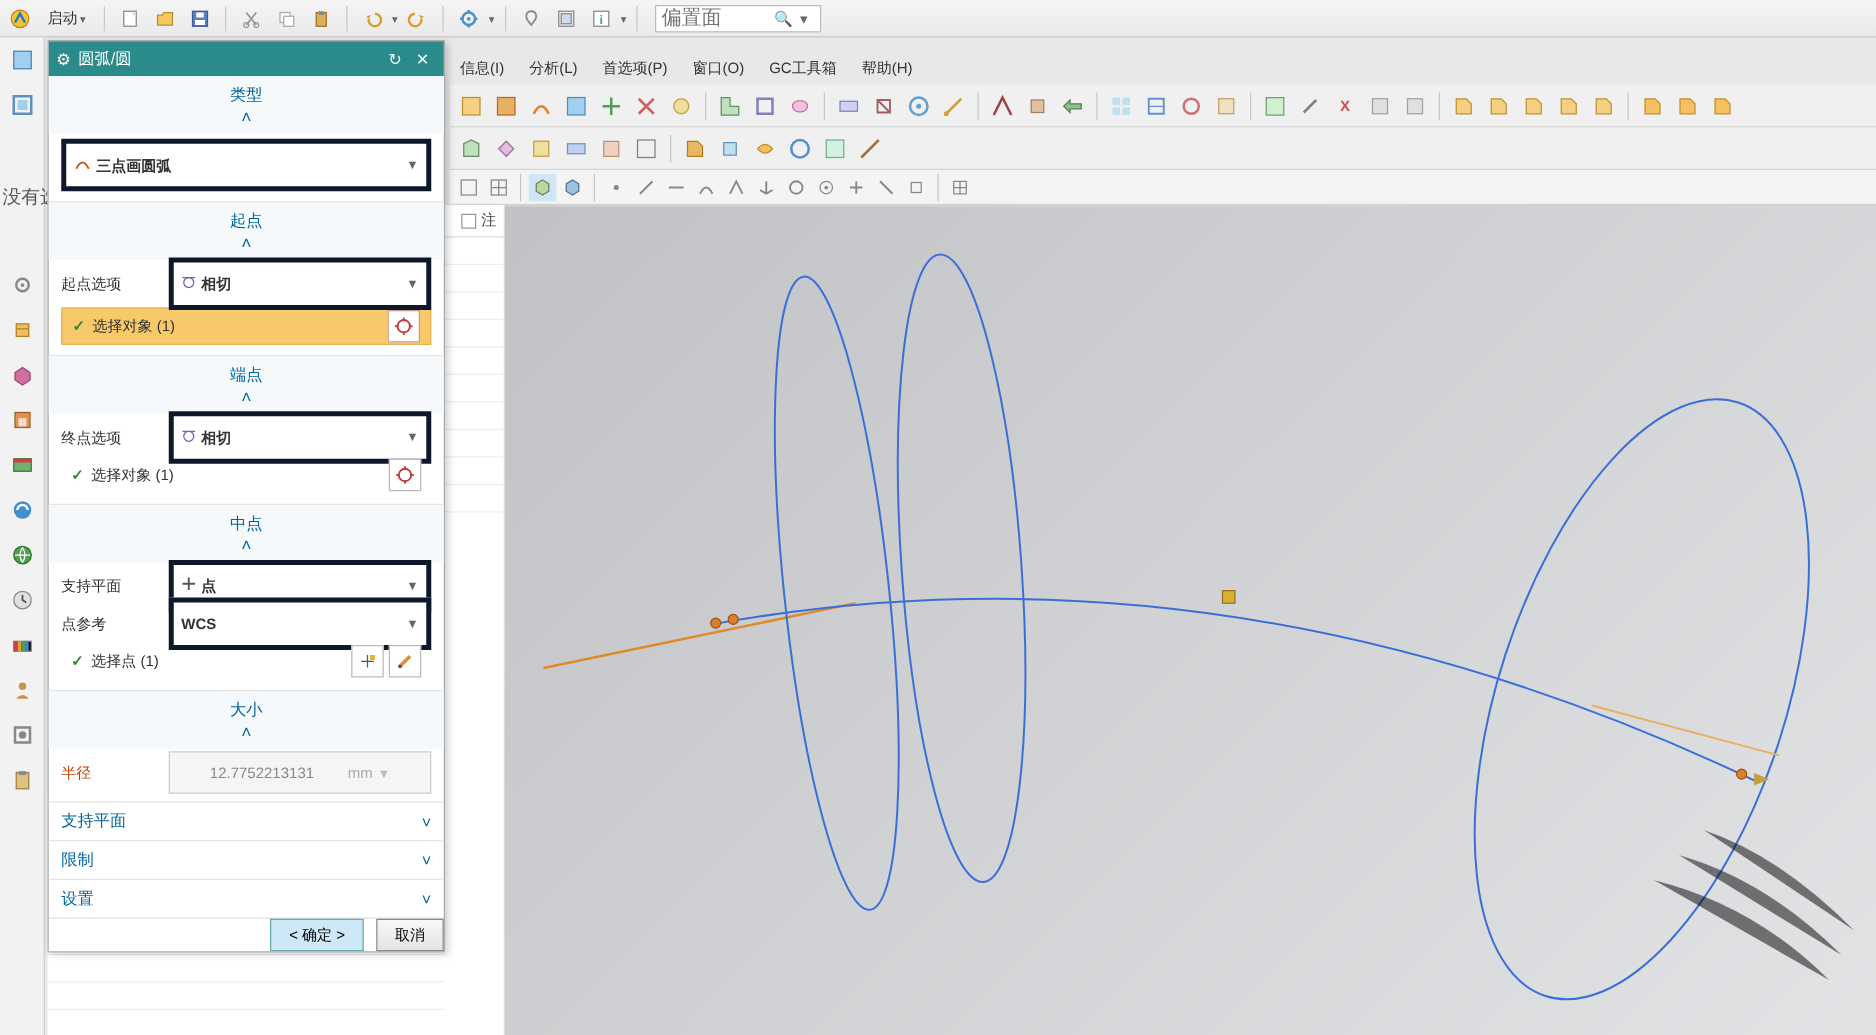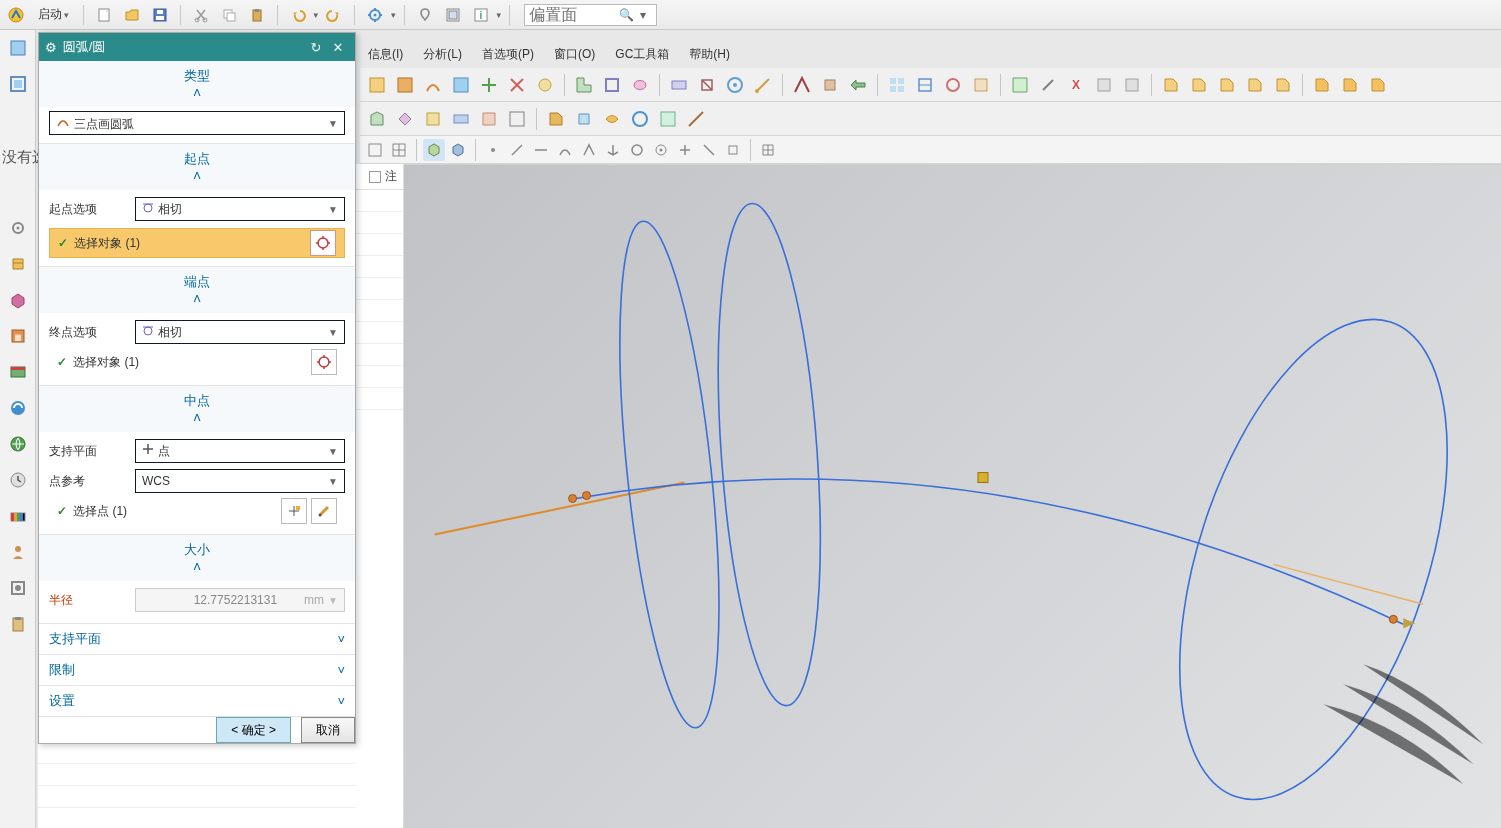--- a/index.html
+++ b/index.html
@@ -37,33 +37,33 @@
 .dialog-title .gear { margin-right:6px; }
 .dialog-title .spacer { flex:1; }
 .dialog-title .wbtn { width:22px; height:22px; display:flex; align-items:center; justify-content:center; cursor:pointer; color:#eaf5f5; }
 
 .section-header { display:flex; align-items:center; justify-content:space-between; padding:6px 10px; color:#0066a0; font-size:13px; cursor:pointer; background:#f6f9fb; border-top:1px solid #e5e5e5;flex-direction:column;}
 .section-header.first { border-top:none; }
 .section-header .chev { color:#0066a0; font-size:14px; }
 .section-body { padding:4px 10px 8px 10px; }
 .form-row { display:flex; align-items:center; height:30px; gap:6px; }
 .form-row label { width:80px; color:#333; font-size:12px; }
-.select { flex:1; height:24px; border:1px solid #0f172a; background:#fff; display:flex; align-items:center; padding:0 6px; justify-content:space-between; cursor:pointer; font-size:12px; }
+.select { flex:1; height:42px; border:4px solid #0f172a; background:#fff; display:flex; align-items:center; padding:0 6px; justify-content:space-between; cursor:pointer; font-size:12px;font-weight:bold; }
 .select .caret { color:#666; font-size:10px; }
 .select-full { width:100%; }
 .select .icon-pref { margin-right:4px; display:inline-flex; }
 .highlight-row { background:#f7c96b; border:1px solid #e5b24d; height:30px; display:flex; align-items:center; padding:0 8px; margin-top:4px; }
 .highlight-row .chk { color:#2a8a2a; margin-right:6px; font-weight:bold; }
 .highlight-row .txt { flex:1; font-size:12px; }
 .highlight-row .target-btn { width:26px; height:26px; border:1px solid #c98; background:#fff; display:flex; align-items:center; justify-content:center; cursor:pointer; }
 .plain-sel-row { height:30px; display:flex; align-items:center; padding:0 8px; }
 .plain-sel-row .chk { color:#2a8a2a; margin-right:6px; font-weight:bold; }
 .plain-sel-row .txt { flex:1; font-size:12px; }
 .plain-sel-row .btn-sq { width:26px; height:26px; border:1px solid #bbb; background:#fff; display:flex; align-items:center; justify-content:center; cursor:pointer; margin-left:4px;}
-.readonly-input { flex:1; height:24px; border:1px solid #ccc; background:#f5f5f5; color:#888; padding:0 6px; font-size:12px; display:flex; align-items:center; justify-content:flex-end;gap:23px;}
+.readonly-input { flex:1; height:34px; border:1px solid #ccc; background:#f5f5f5; color:#888; padding:0 6px; font-size:12px; display:flex; align-items:center; justify-content:center;gap:23px;}
 .readonly-input .unit { color:#aaa; margin-left:4px; }
 .readonly-input .caret { color:#bbb; font-size:10px; margin-left:4px;}
 .collapsed-row { display:flex; align-items:center; justify-content:space-between; padding:6px 10px; color:#0066a0; font-size:13px; cursor:pointer; border-top:1px solid #e5e5e5;}
 .dlg-buttons { display:flex; justify-content:flex-end; gap:10px; padding:0; border-top:1px solid #e0e0e0; }
 .dlg-buttons button { height:26px; padding:0 14px; border:1px solid #888; background:linear-gradient(#f8f8f8,#e4e4e4); cursor:pointer; font-size:12px; }
 .dlg-buttons button.primary { background:#cfe8f7; border-color:#6aa; }
 
 
 .part-col { position:absolute; left:356px; top:164px; width:48px; bottom:0; background:#fff; border-right:1px solid #ddd; z-index:3; }
 .part-head { height:26px; border-bottom:1px solid #ddd; display:flex; align-items:center; justify-content:flex-end; padding-right:6px; font-size:12px; color:#444;}

